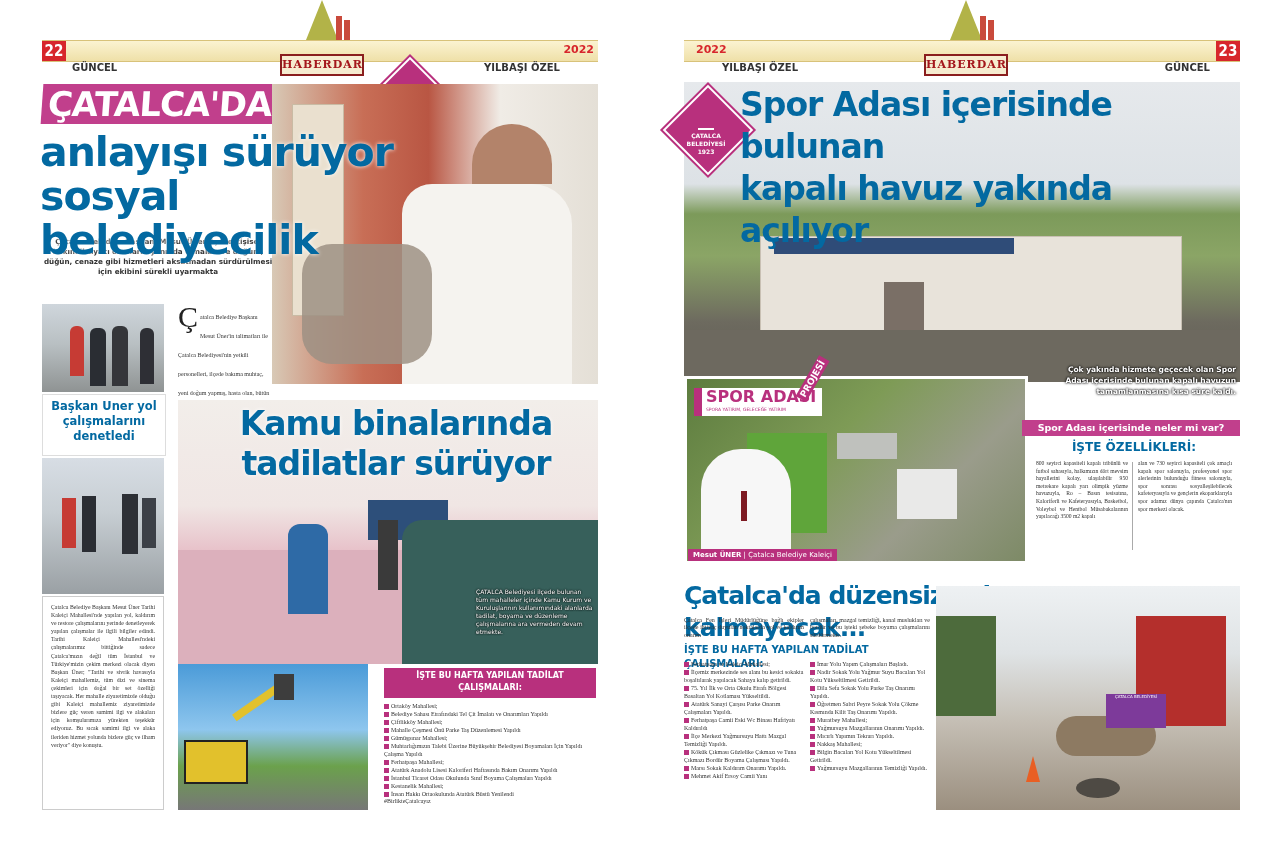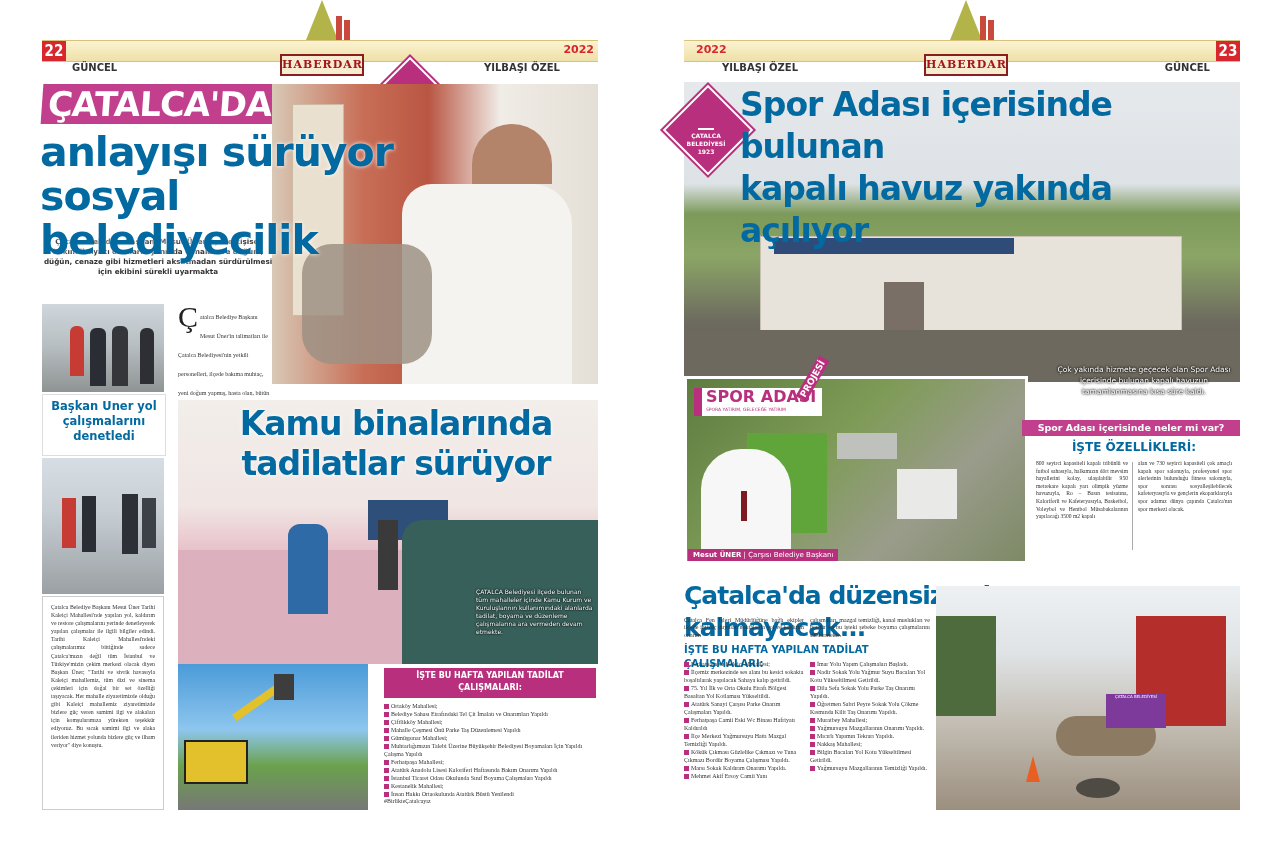--- a/index.html
+++ b/index.html
@@ -150,38 +150,38 @@
   <div class="diamond-text" style="left:26px;top:118px;">
     <div style="width:16px;height:10px;margin:0 auto 2px;border-bottom:2px solid #fff;"></div>
     <div>ÇATALCA</div>
     <div>BELEDİYESİ</div>
     <div>1923</div>
   </div>
   <div class="h-black" style="position:absolute;left:100px;top:84px;font-size:33px;line-height:42px;width:500px;">
     <div>Spor Adası içerisinde bulunan</div>
     <div>kapalı havuz yakında açılıyor</div>
   </div>
-  <div style="position:absolute;left:412px;top:364px;width:184px;color:#fff;text-align:center;font-weight:normal;font-size:7.5px;line-height:11px;text-shadow:0 0 2px #000,0 0 3px #000;">Çok yakında hizmete geçecek olan Spor Adası içerisinde bulunan kapalı havuzun tamamlanmasına kısa süre kaldı.</div>
+  <div style="position:absolute;left:412px;top:364px;width:184px;color:#fff;text-align:right;font-weight:bold;font-size:7.5px;line-height:11px;text-shadow:0 0 2px #000,0 0 3px #000;">Çok yakında hizmete geçecek olan Spor Adası içerisinde bulunan kapalı havuzun tamamlanmasına kısa süre kaldı.</div>
 
   <div class="photo" style="left:44px;top:376px;width:344px;height:188px;background:linear-gradient(135deg,#5d7c3f 0%,#7e9b56 40%,#9a9c8b 70%,#7d8a66 100%);border:3px solid #fff;box-sizing:border-box;">
     <div style="position:absolute;left:60px;top:54px;width:80px;height:100px;background:#5fa53a;"></div>
     <div style="position:absolute;left:150px;top:54px;width:60px;height:26px;background:#bfc1bd;"></div>
     <div style="position:absolute;left:210px;top:90px;width:60px;height:50px;background:#e9e9e8;"></div>
     <div style="position:absolute;left:14px;top:70px;width:90px;height:110px;background:#f7f7f7;border-radius:40px 40px 0 0;"></div>
     <div style="position:absolute;left:54px;top:112px;width:6px;height:30px;background:#7d1a22;"></div>
   </div>
   <div style="position:absolute;left:54px;top:388px;width:120px;height:28px;background:#fff;border-left:8px solid #b8307d;">
     <div class="pink" style="font-weight:bold;font-size:16px;line-height:18px;padding-left:4px;">SPOR ADASI</div>
     <div class="pink" style="font-size:4.5px;line-height:8px;padding-left:4px;">SPORA YATIRIM, GELECEĞE YATIRIM</div>
   </div>
   <div style="position:absolute;left:166px;top:390px;color:#fff;background:#b8307d;font-weight:bold;font-size:9px;padding:1px 3px;transform:rotate(-60deg);transform-origin:left bottom;">PROJESİ</div>
   <div style="position:absolute;left:48px;top:549px;height:12px;background:#b8307d;color:#fff;font-size:7px;line-height:12px;padding:0 5px;">
     <span style="font-weight:bold;">Mesut ÜNER</span>
     <span> | </span>
-    <span>Çarşısı Belediye Başkanı</span>
+    <span>Çatalca Belediye Kaleiçi</span>
   </div>
 
   <div style="position:absolute;left:382px;top:420px;width:218px;height:16px;background:#c13f8c;color:#fff;font-weight:bold;font-size:9.5px;line-height:16px;text-align:center;">Spor Adası içerisinde neler mi var?</div>
   <div style="position:absolute;left:392px;top:438px;width:204px;height:118px;background:#fff;">
     <div class="h-black" style="text-align:center;font-size:12px;line-height:18px;letter-spacing:0;">İŞTE ÖZELLİKLERİ:</div>
     <div class="body-text" style="position:absolute;left:4px;top:22px;width:92px;font-size:5.6px;line-height:7.6px;">800 seyirci kapasiteli kapalı tribünlü ve futbol sahasıyla, halkımızın dört mevsim hayallerini kolay, ulaşılabilir 950 metrekare kapalı yarı olimpik yüzme havuzuyla, Ro – Basın tesisatına, Kaloriferli ve Kafeteryasıyla, Basketbol, Voleybol ve Hentbol Müsabakalarının yapılacağı 3500 m2 kapalı</div>
     <div style="position:absolute;left:100px;top:24px;width:1px;height:88px;background:#aaa;"></div>
     <div class="body-text" style="position:absolute;left:106px;top:22px;width:94px;font-size:5.6px;line-height:7.6px;">alan ve 730 seyirci kapasiteli çok amaçlı kapalı spor salonuyla, profesyonel spor alerlerinin bulunduğu fitness salonuyla, spor sonrası sosyalleşilebilecek kafeteryasıyla ve gençlerin ekoparklarıyla spor adamız dünya çapında Çatalca'nın spor merkezi olacak.</div>
   </div>
 

